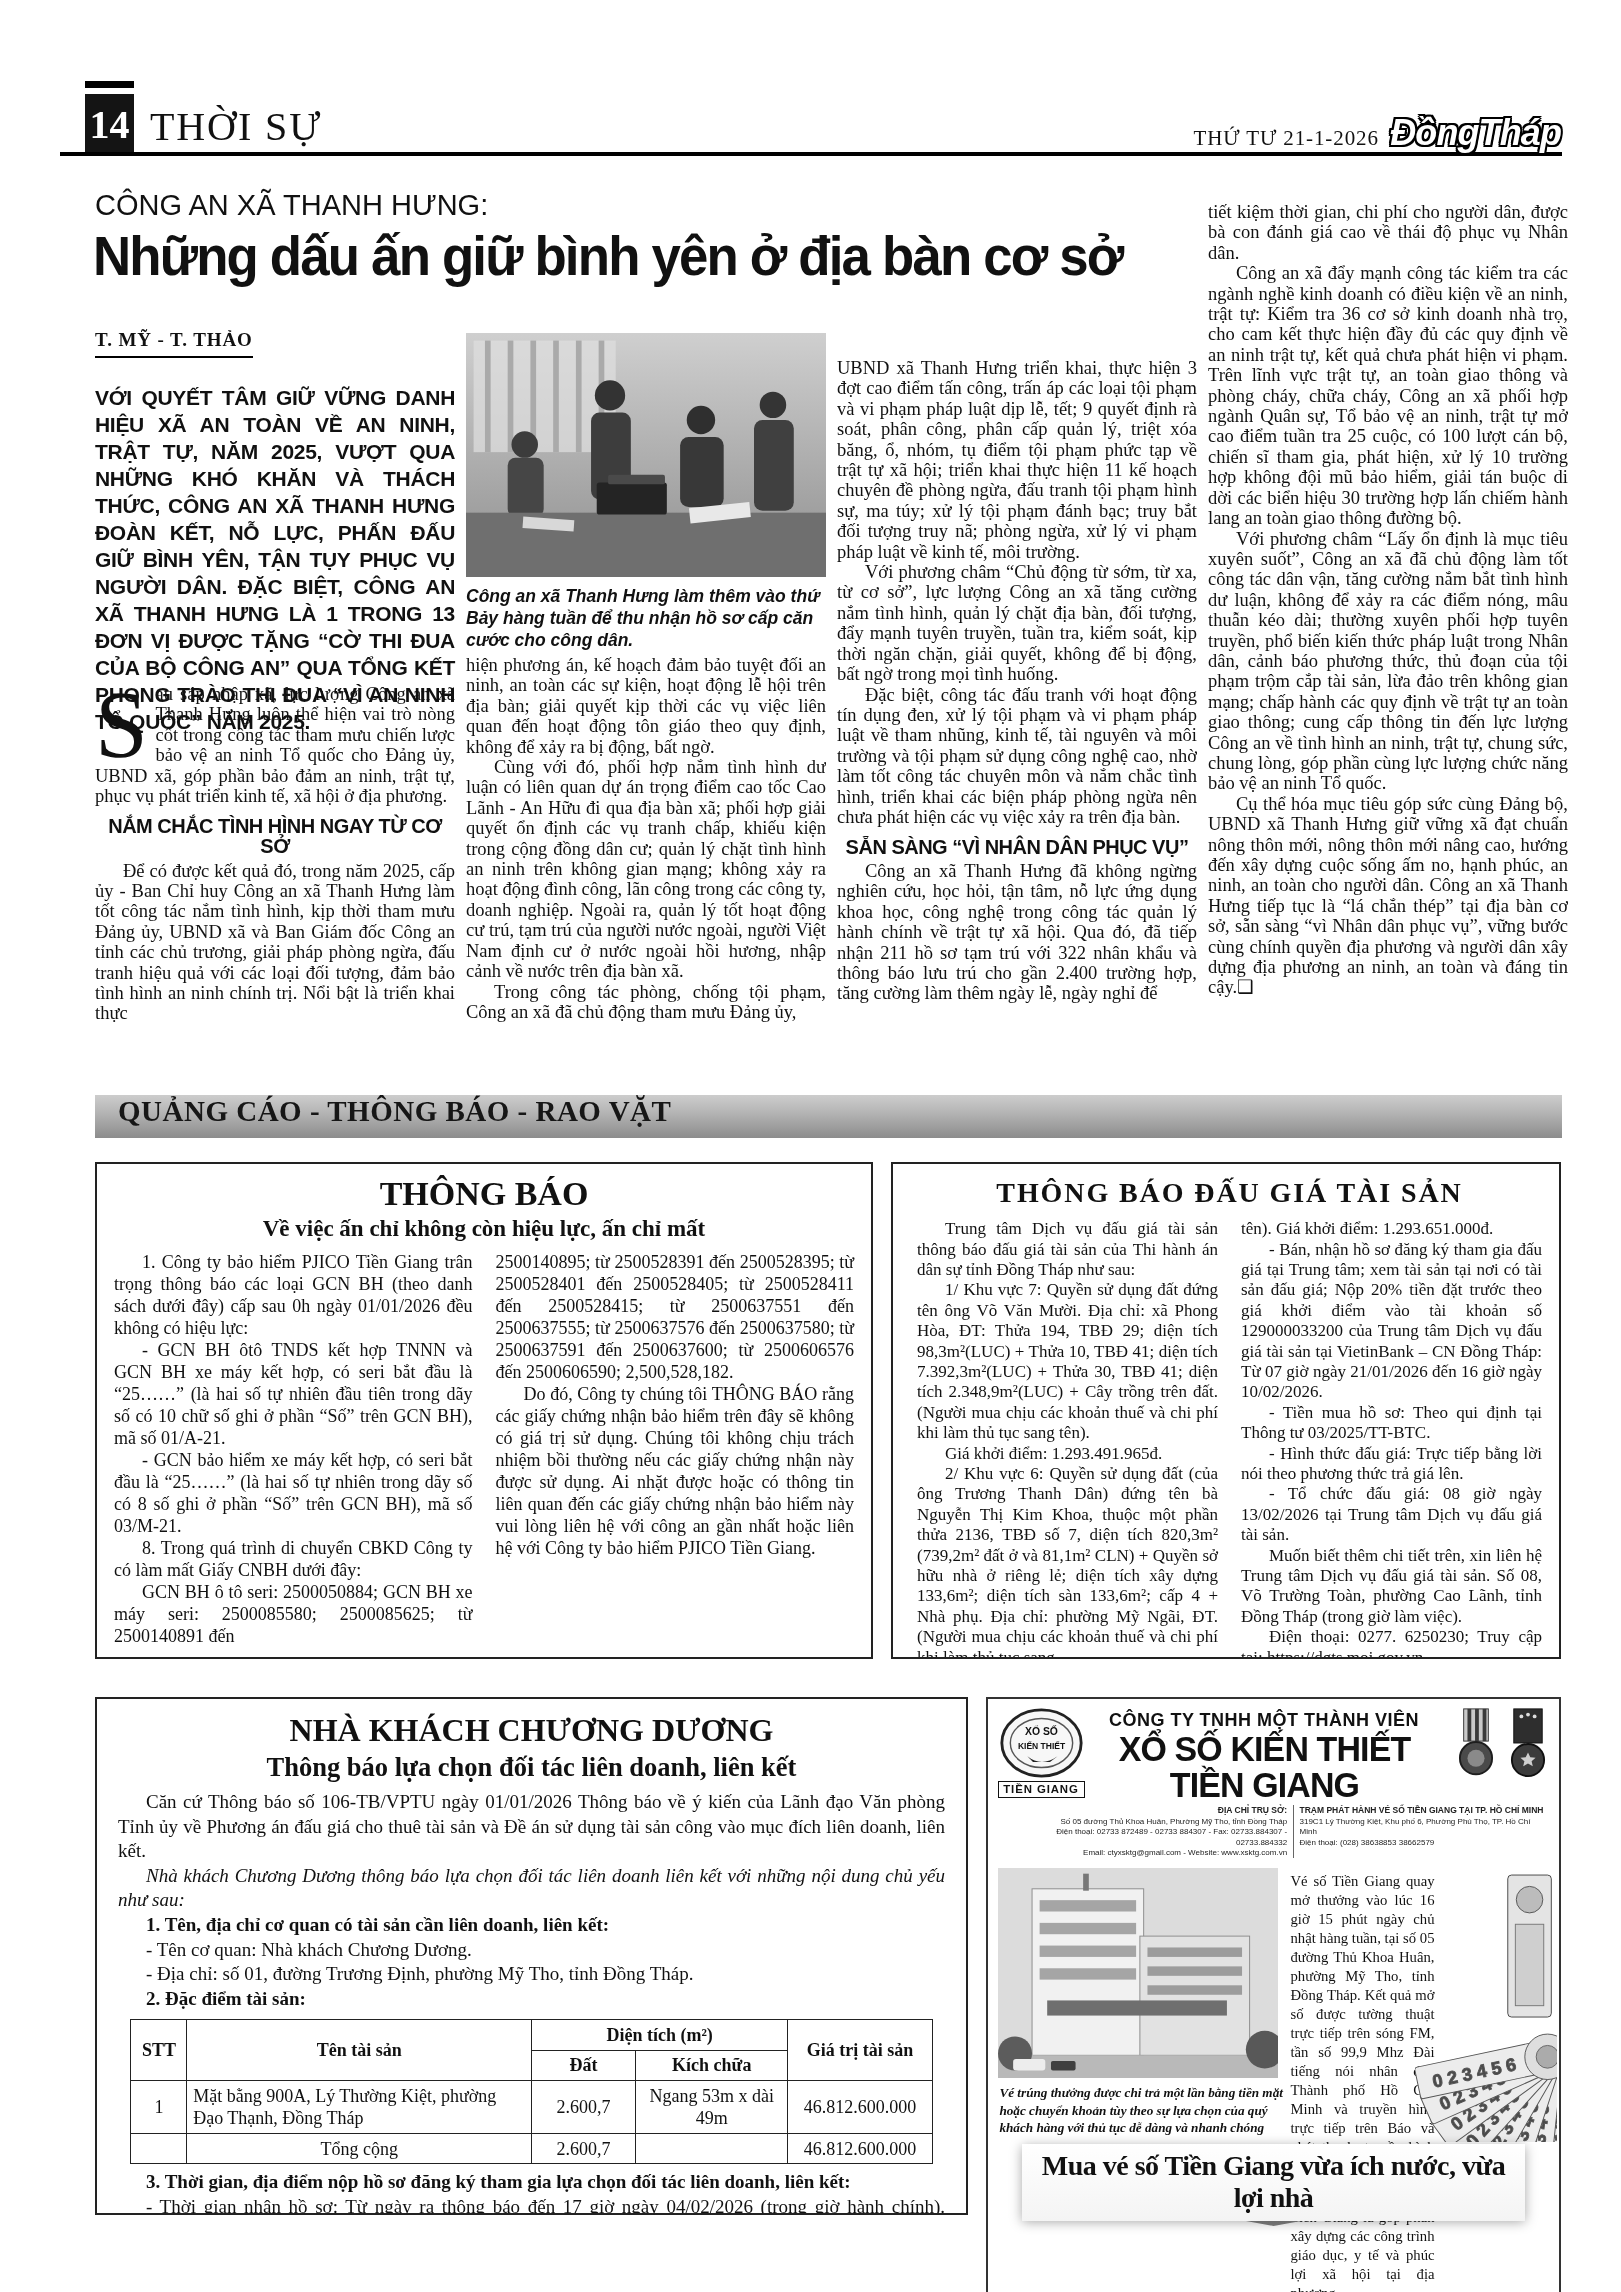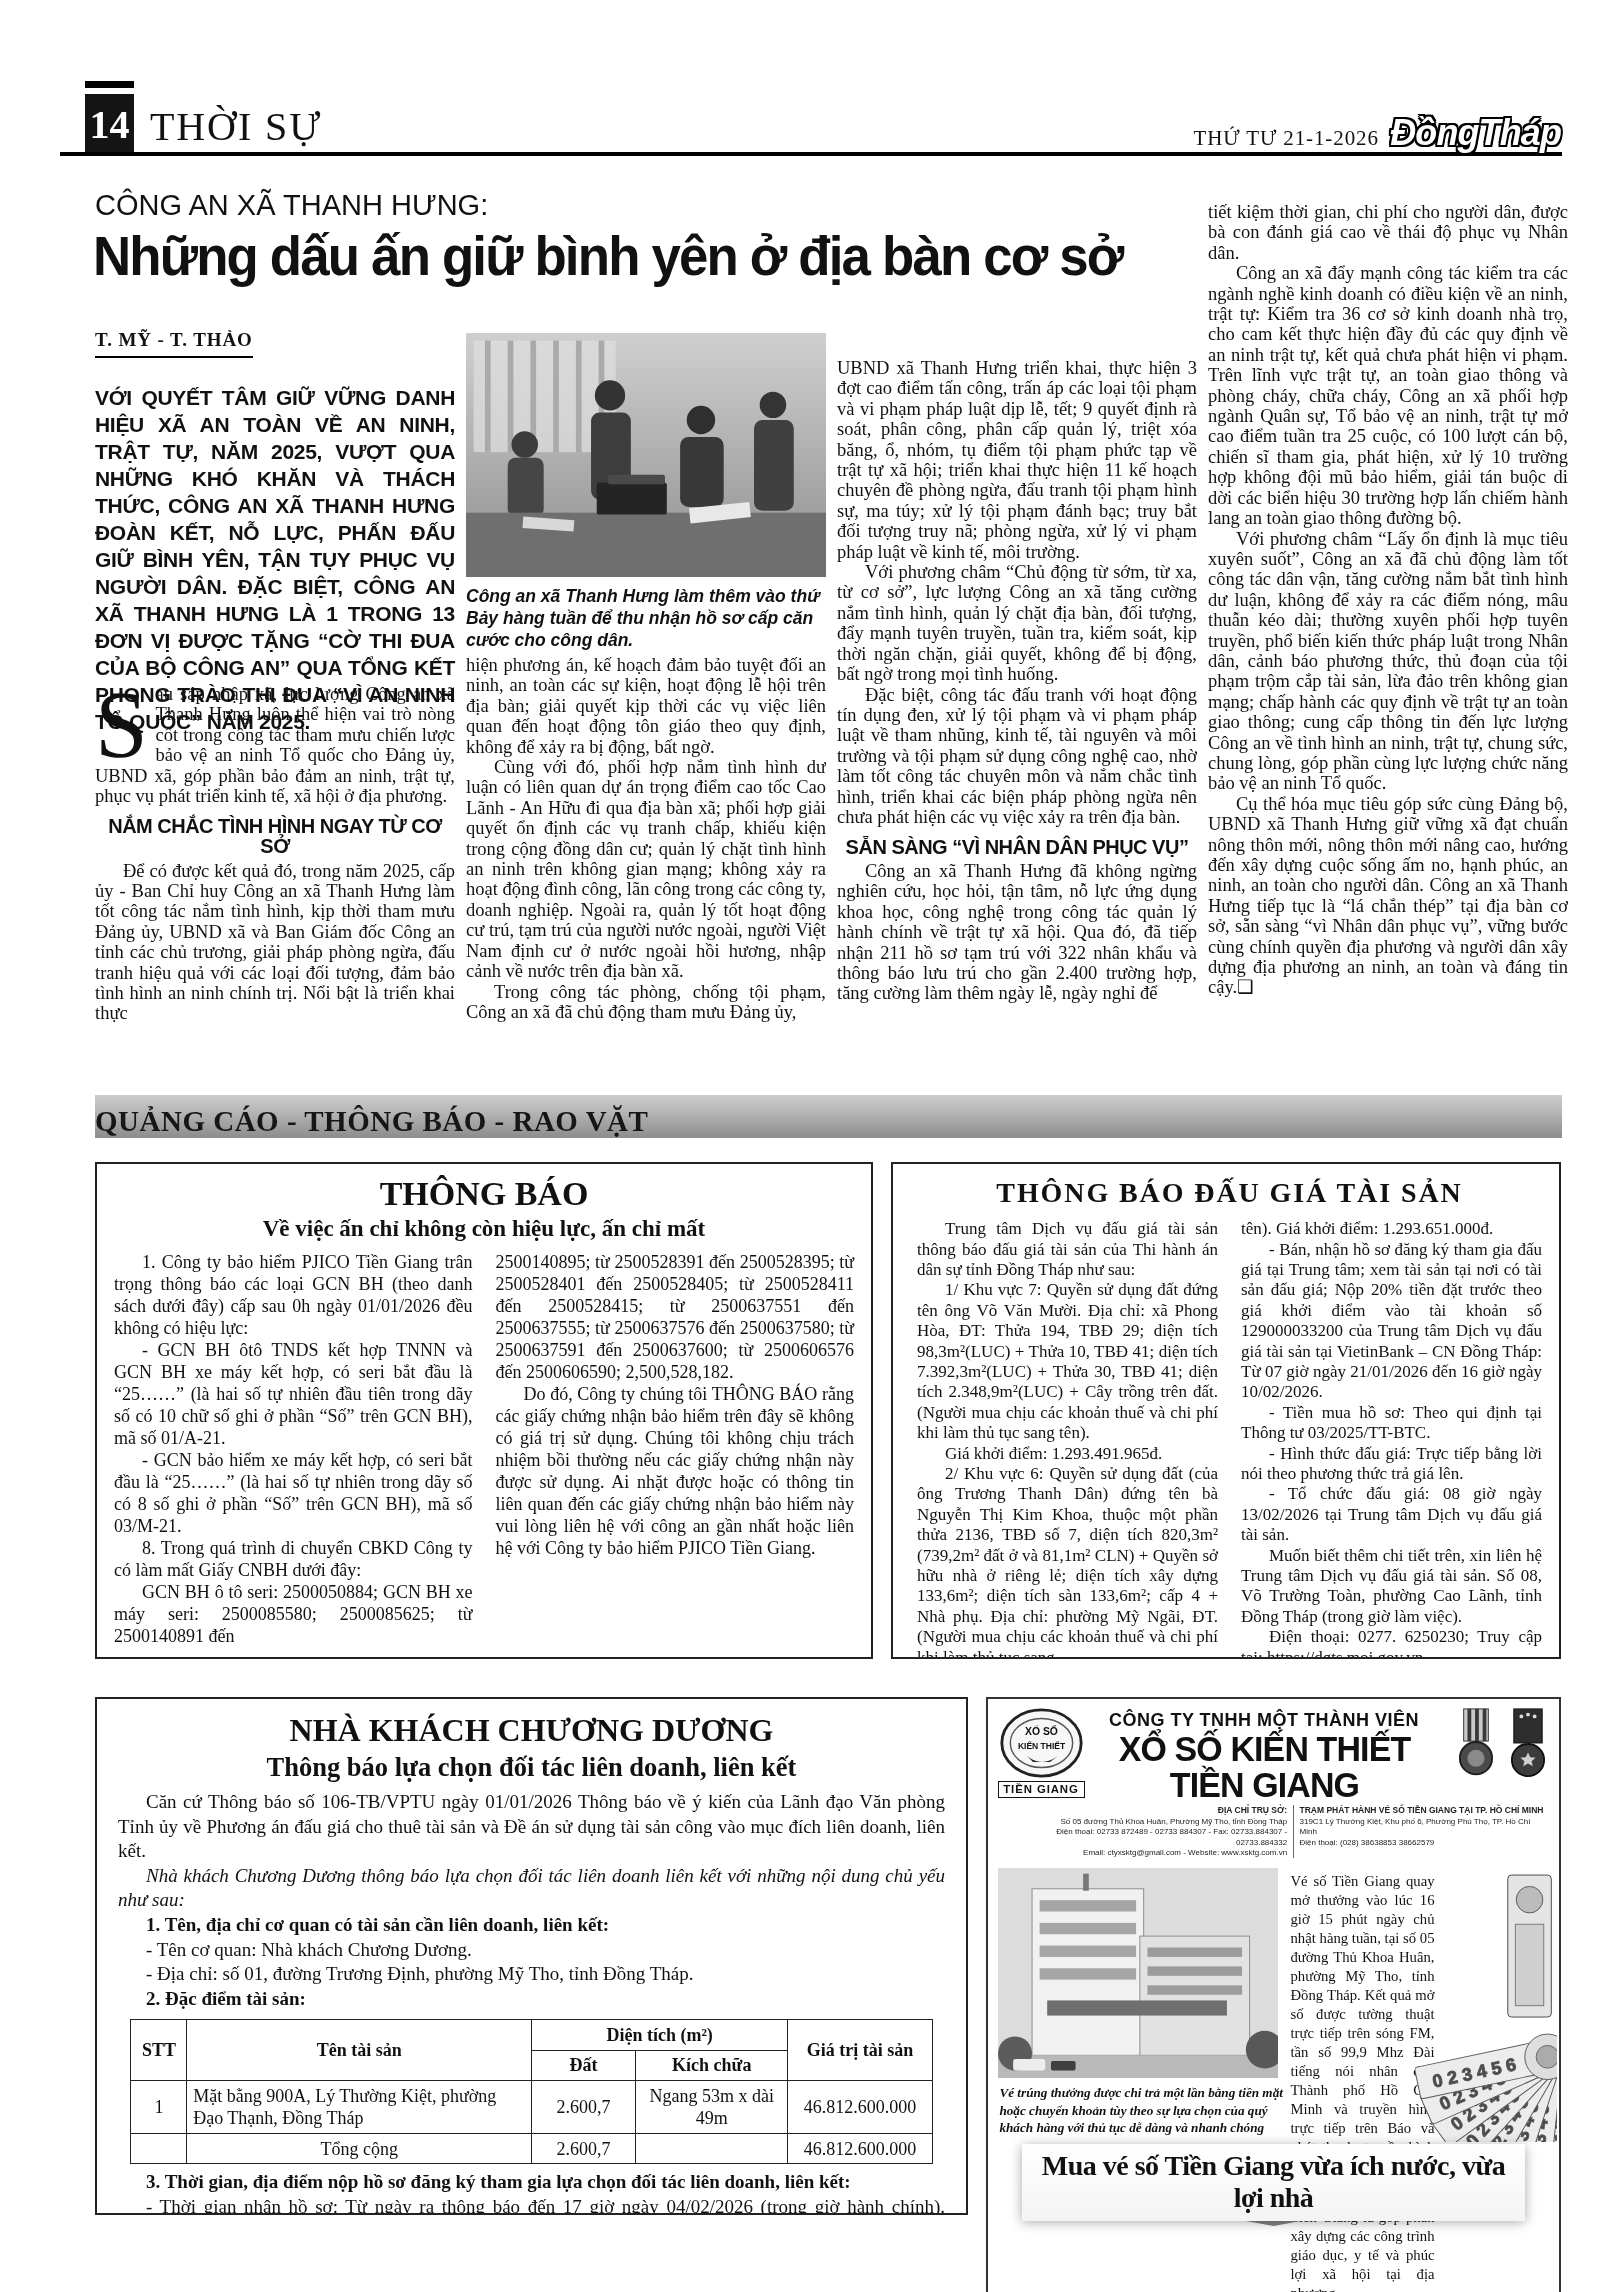--- a/index.html
+++ b/index.html
@@ -40,21 +40,21 @@
   .para.dropcap{text-indent:0;}
   .para.dropcap::first-letter{float:left;font-size:95px;line-height:74px;padding:3.8px 7.6px 0 0;font-weight:400;}
   .photo{position:absolute;left:466px;top:333px;width:360px;height:244px;}
   .photo svg{display:block;width:100%;height:100%;}
   .photo-caption{position:absolute;left:466px;top:585px;width:360px;
                  font:italic 700 17.5px/22px "Liberation Sans",sans-serif;}
 
   
   .ads-bar{position:absolute;left:95px;top:1095px;width:1467px;height:43px;
            background:linear-gradient(180deg,#cdcdcd 0%,#b5b5b5 40%,#8c8c8c 100%);
-           display:flex;align-items:flex-end;
+           display:flex;align-items:flex-start;padding-left:23px;
            font:700 29px "Liberation Serif",serif;color:#161616;letter-spacing:0.5px;}
 
   
   .nbox{position:absolute;border:2.8px solid #222;background:#fff;padding:9.5px 17px;overflow:hidden;}
   .notice-box{left:95px;top:1162px;width:778px;height:497px;}
   .auction-box{left:891px;top:1162px;width:670px;height:497px;padding-left:24px;}
   .box-title{text-align:center;font:700 34px/40px "Liberation Serif",serif;}
   .box-title.sm{font-size:28px;line-height:38px;letter-spacing:1.9px;}
   .box-sub{text-align:center;font:700 23px/30px "Liberation Serif",serif;}
   .two-cols{display:flex;gap:23px;margin-top:7.6px;}

